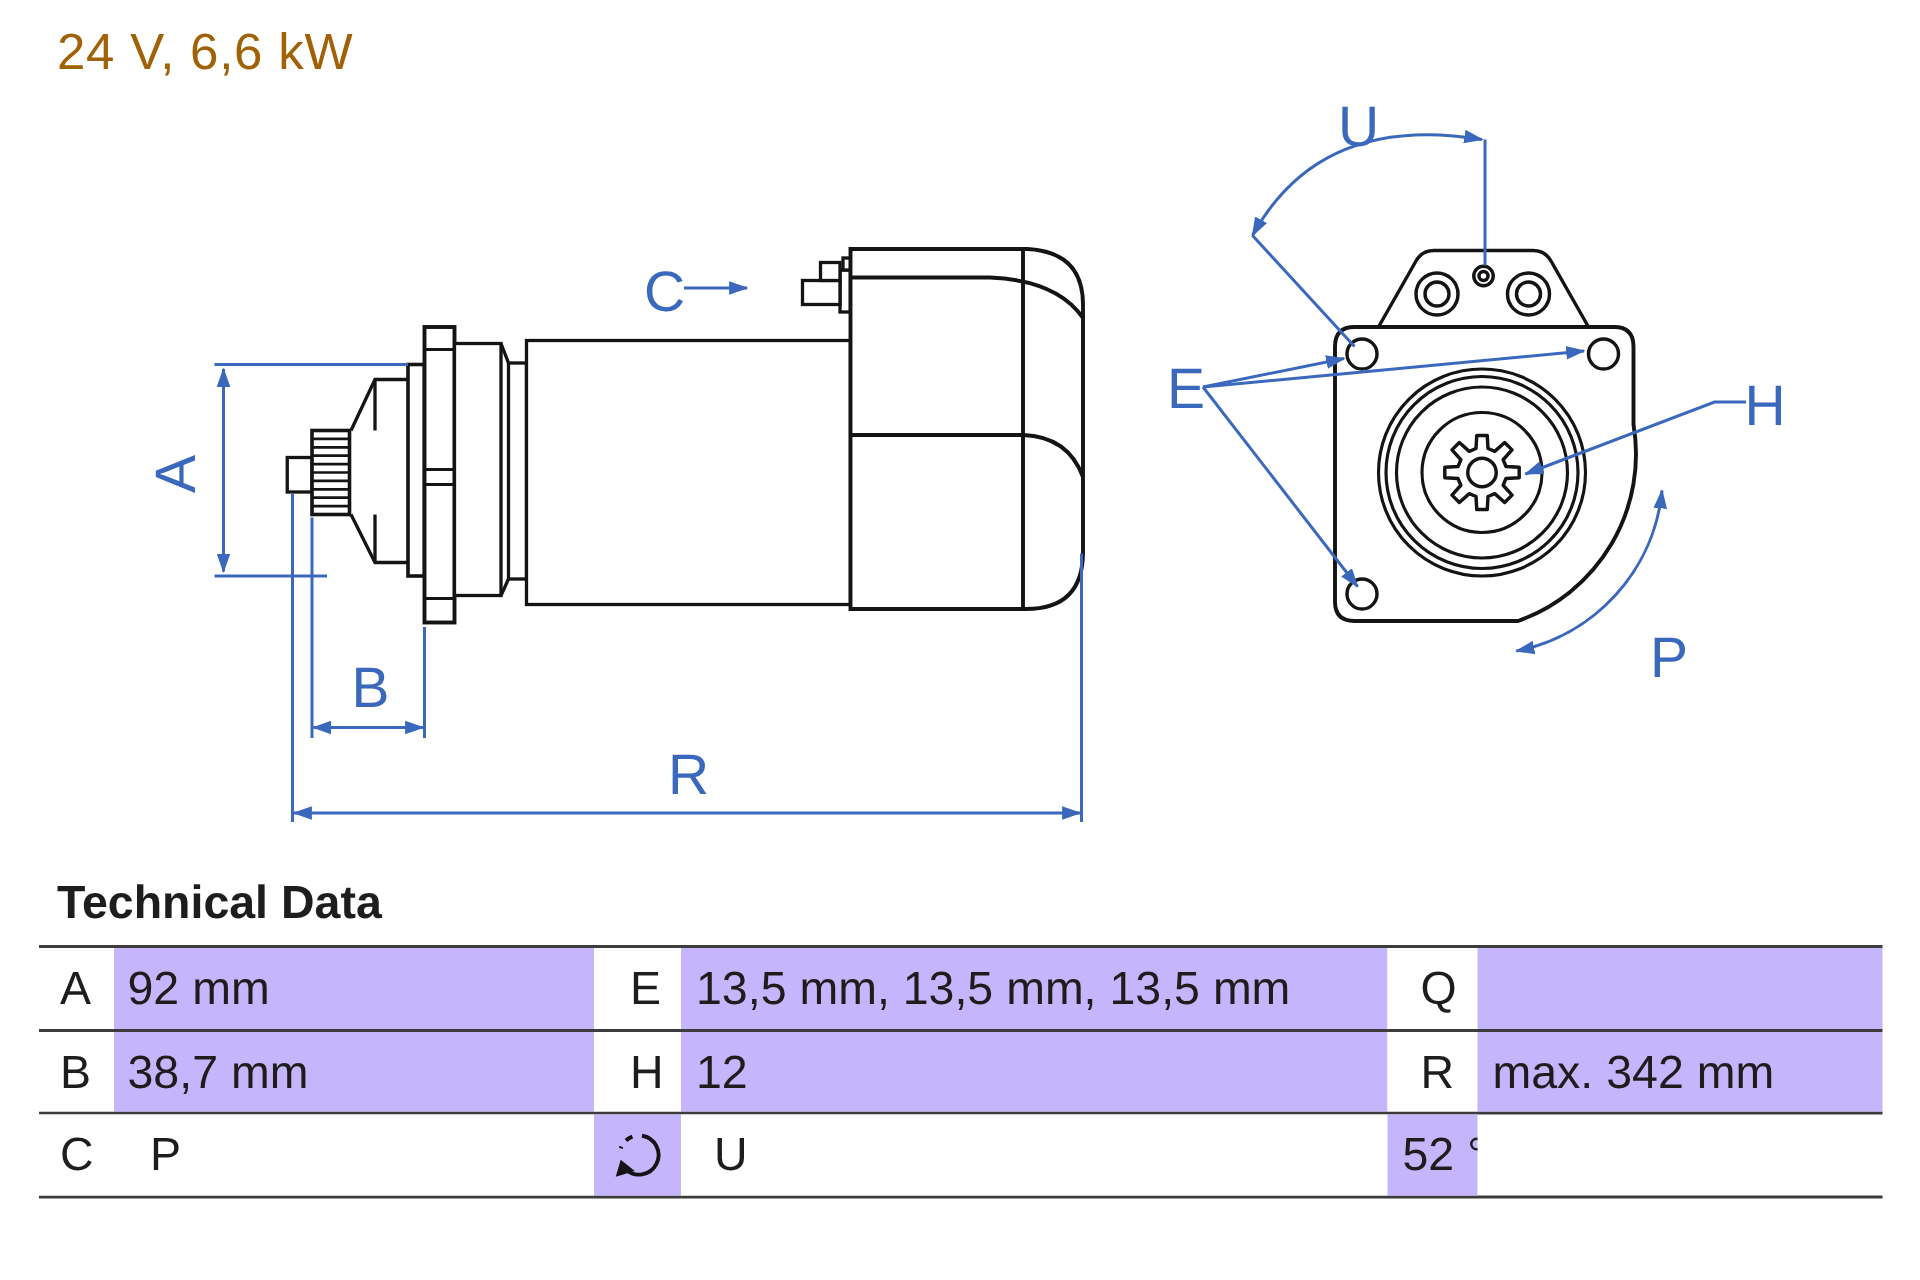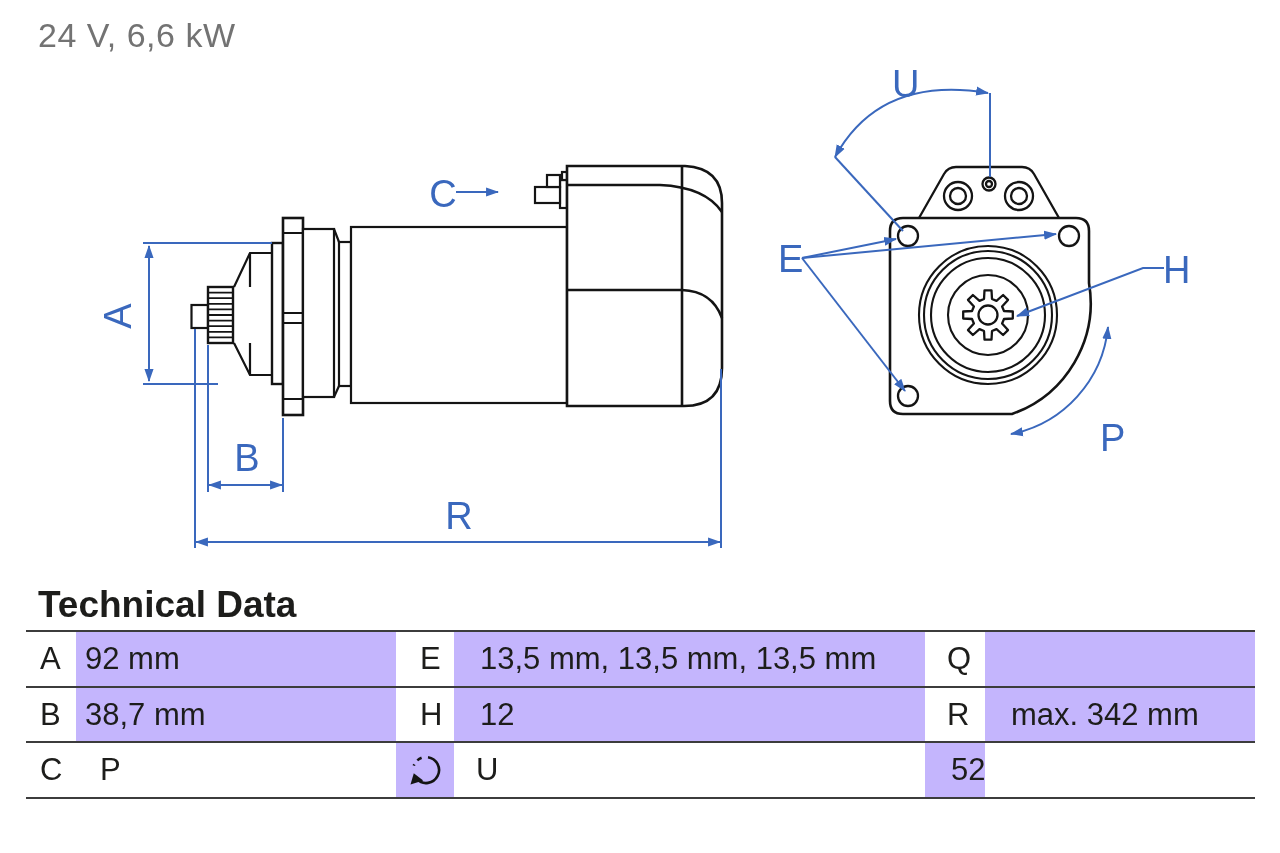--- a/index.html
+++ b/index.html
@@ -1,29 +1,29 @@
 <!DOCTYPE html>
 <html><head>
 <meta charset="utf-8">
 <style>
   html,body{margin:0;padding:0;background:#fff;}
   .page{position:relative;width:1280px;height:853px;background:#ffffff;overflow:hidden;
         font-family:"Liberation Sans",sans-serif;color:#1d1d1b;}
   .title{position:absolute;left:38px;top:16px;font-size:34px;font-weight:500;
-         letter-spacing:0.5px;color:#737373;}
+         letter-spacing:0.5px;color:#a16207;}
   .drawing-svg{position:absolute;left:0;top:0;}
-  .tech-heading{position:absolute;left:38px;top:584px;font-size:37px;font-weight:bold;color:#1d1d1b;}
+  .tech-heading{position:absolute;left:38px;top:584px;font-size:31px;font-weight:bold;color:#1d1d1b;}
   .ttable{position:absolute;left:26px;top:630px;width:1229px;border-bottom:2px solid #3c3c3c;}
   .trow{display:grid;grid-template-columns:50px 320px 58px 471px 60px 270px;
         height:53.7px;border-top:2px solid #3c3c3c;}
   .cell{display:flex;align-items:center;font-size:31px;color:#1d1d1b;white-space:nowrap;overflow:hidden;}
   .lab{background:#ffffff;}
   .val{background:#c4b5fd;}
   .pl14{padding-left:14px;}.pl24{padding-left:24px;}.pl22{padding-left:22px;}
-  .pl9{padding-left:9px;}.pl10{padding-left:26px;}
+  .pl9{padding-left:9px;}.pl10{padding-left:10px;}
   .icon-wrap{display:flex;align-items:center;padding-left:12px;}
 </style>
 </head>
 <body>
 
 <div class="page">
 
   <div class="title">24 V, 6,6 kW</div>
 
   <svg class="drawing-svg" width="1280" height="625" viewBox="0 0 1280 625">

